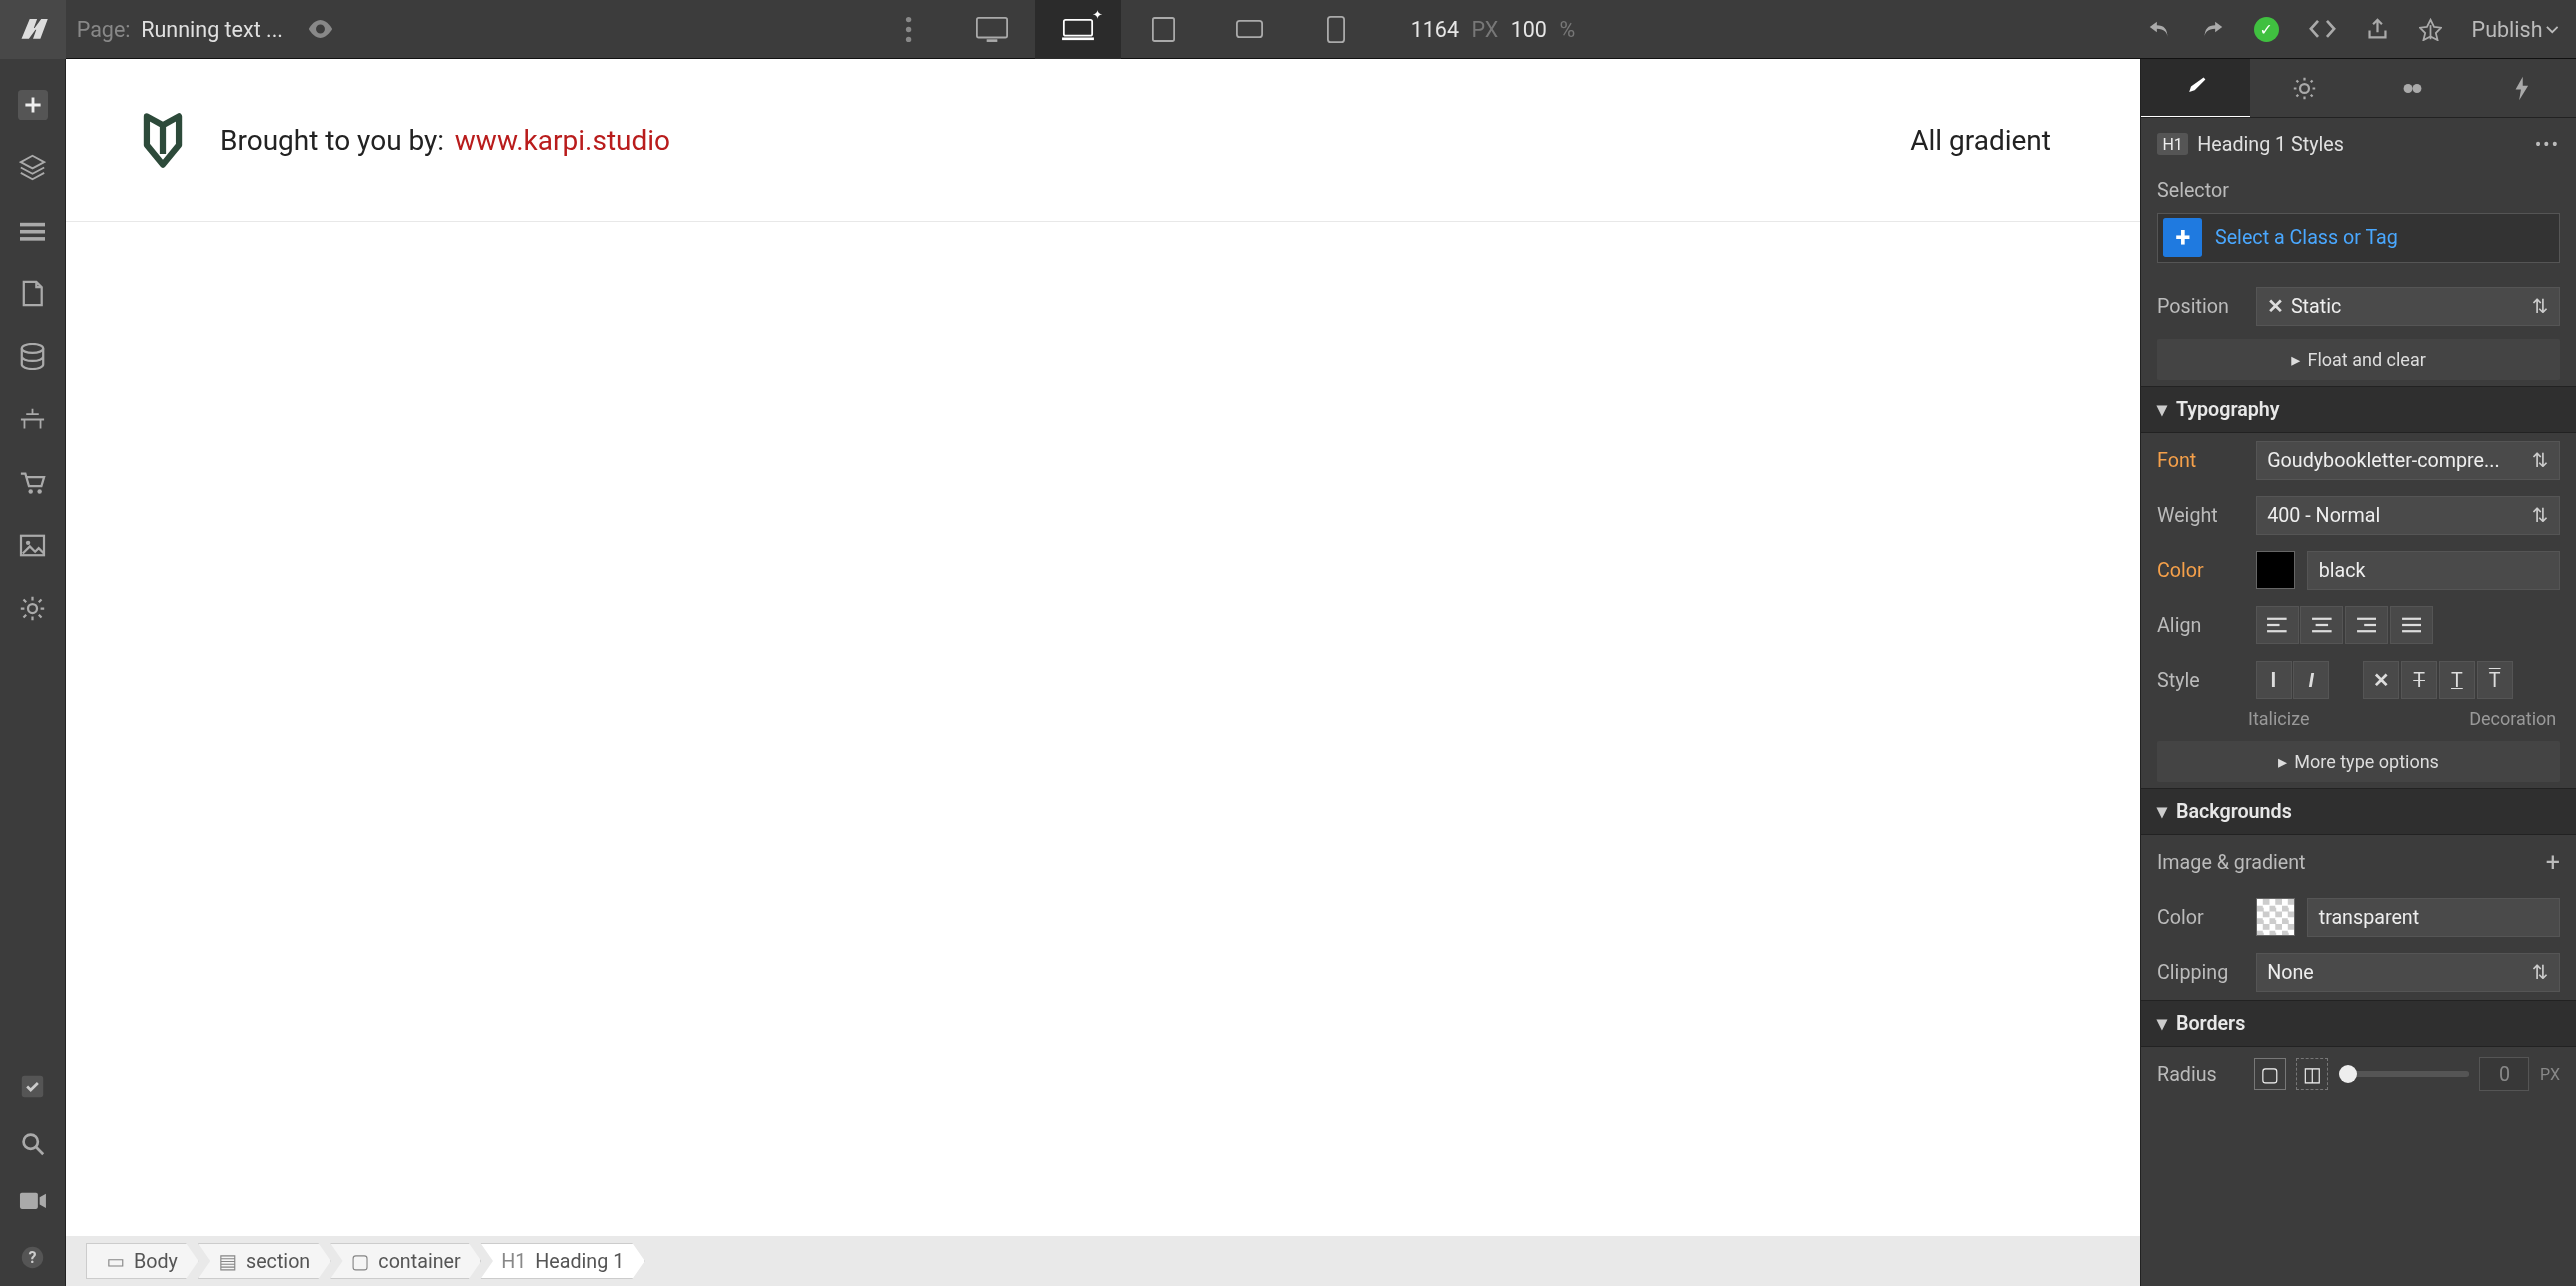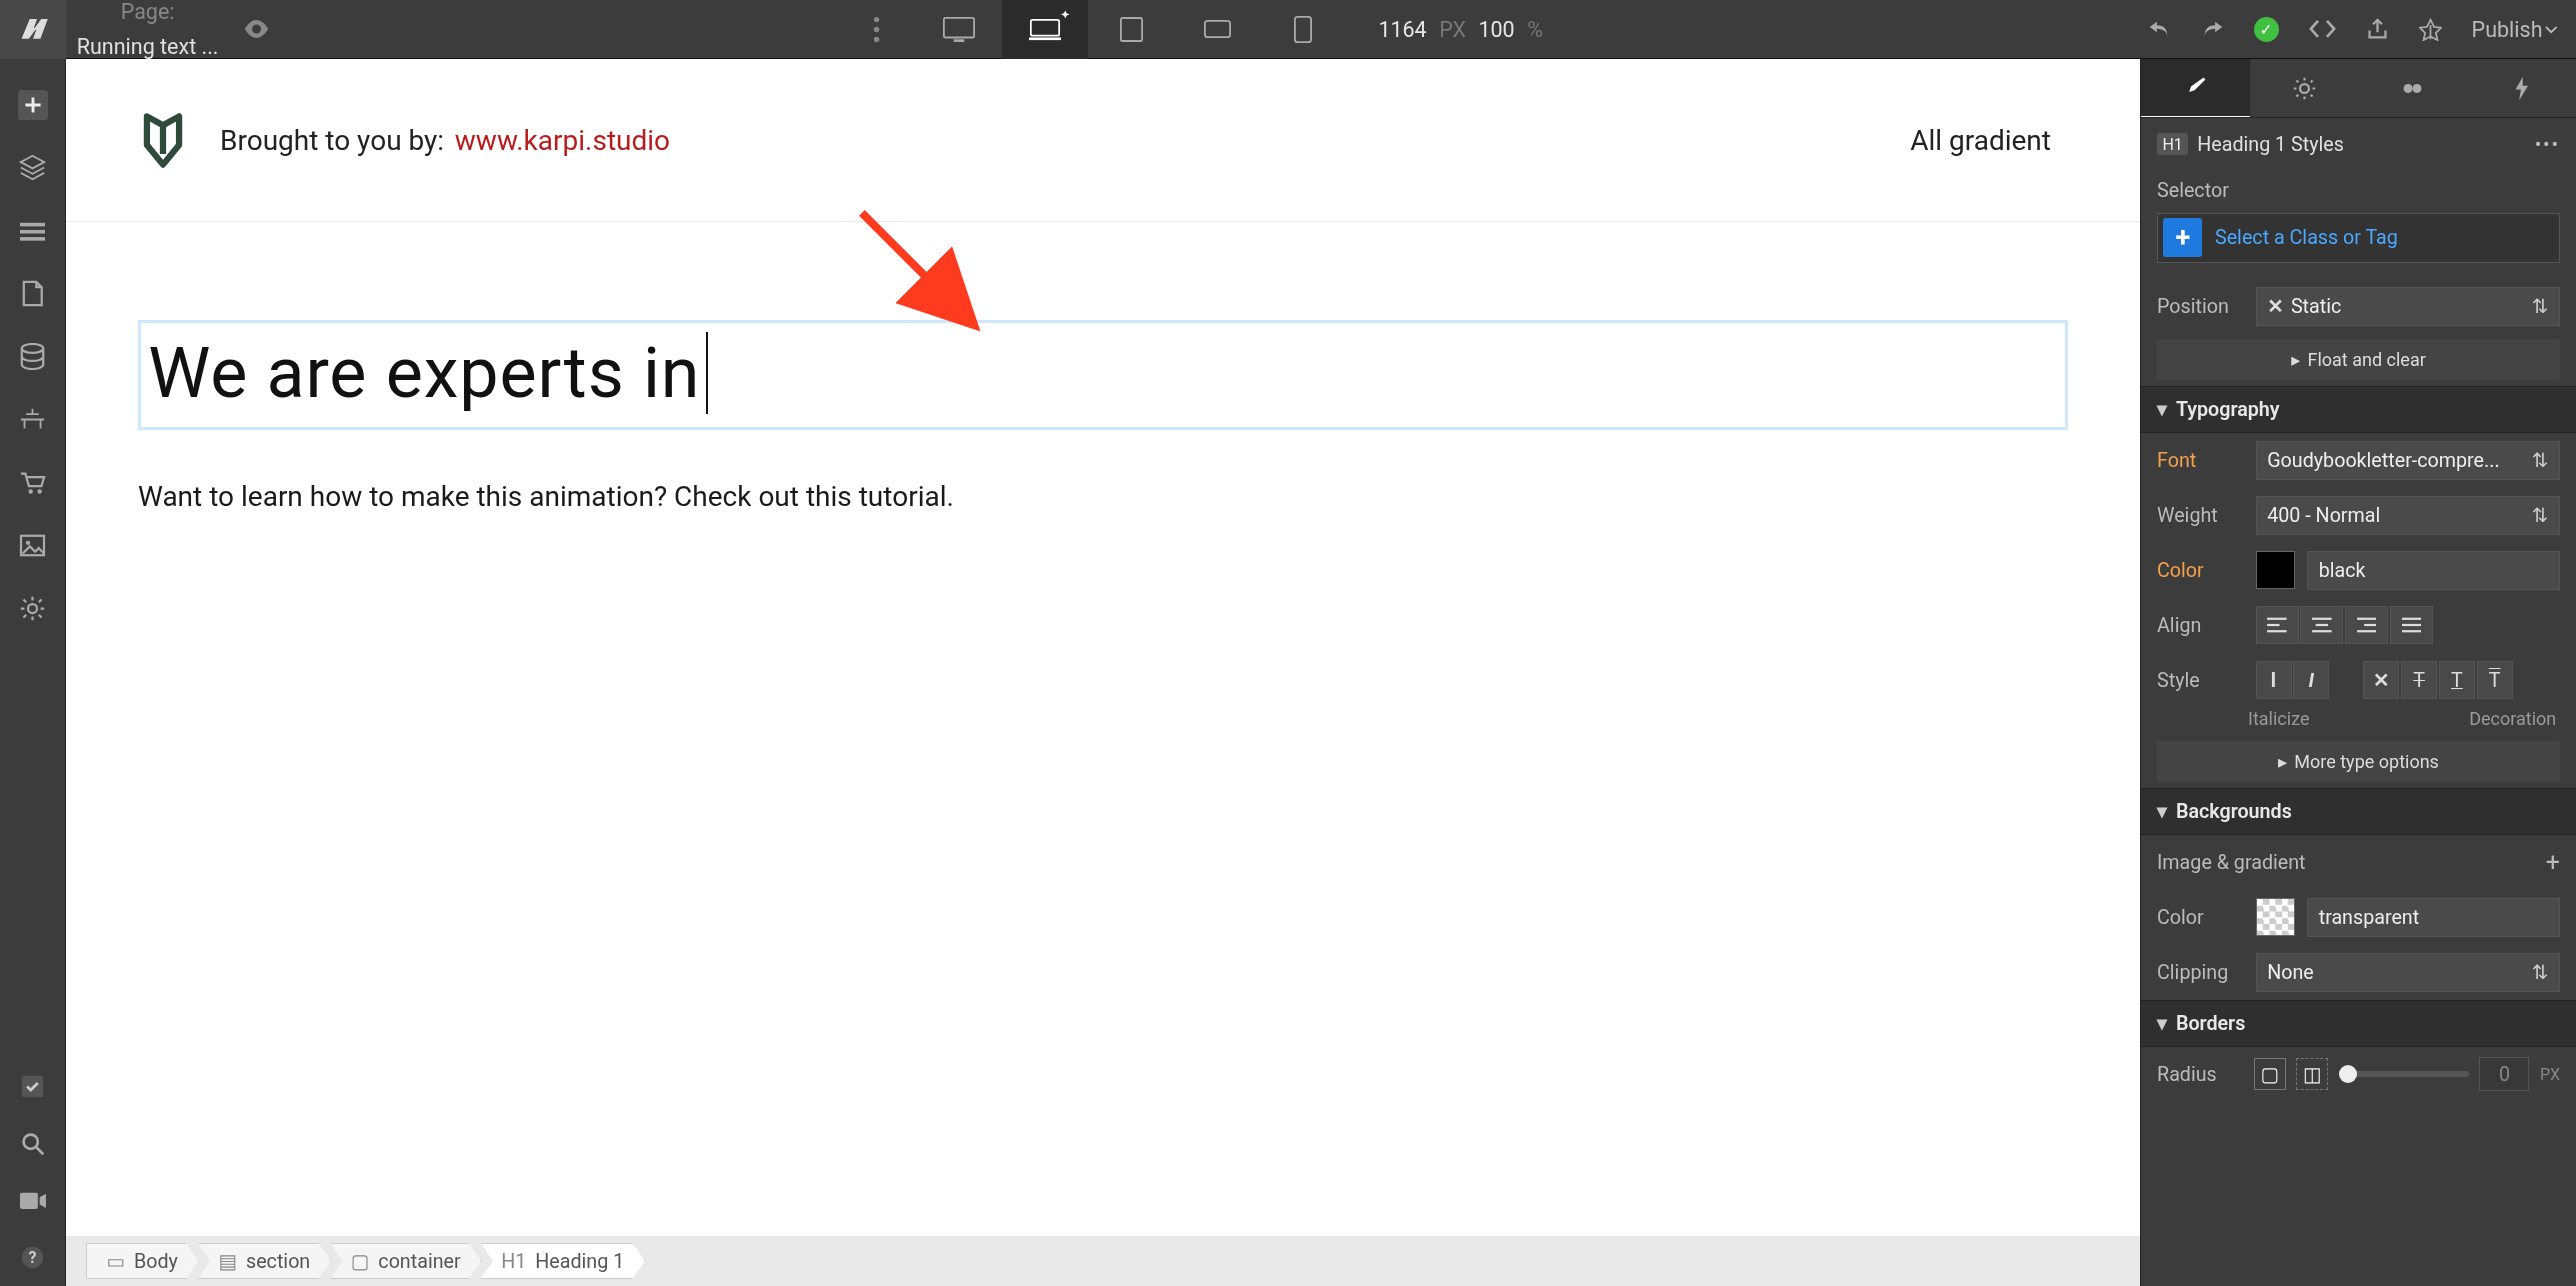--- a/index.html
+++ b/index.html
@@ -2,21 +2,21 @@
 <html style="font-size:14.3px"><head>
 <meta charset="utf-8">
 <style>
 * { margin:0; padding:0; box-sizing:border-box; font-family:-apple-system,BlinkMacSystemFont,"Segoe UI",Roboto,sans-serif; }
 body { background:#1a1a1a; width:2576px; height:1286px; overflow:hidden; transform-origin:top left; }
 .app { display:flex; flex-direction:column; width:100%; height:100%; }
 
 
 .topbar { height:59px; background:#3c3c3c; display:flex; align-items:center; color:#ccc; font-size:21.5px; border-bottom:0.9px solid #111; }
 .topbar .w-logo { width:66px; height:59px; display:flex; align-items:center; justify-content:center; background:#484848; }
-.topbar .page { display:flex; align-items:center; gap:10.7px; margin-left:10.7px;flex-direction:column; }
+.topbar .page { display:flex; align-items:center; gap:10.7px; margin-left:10.7px; }
 .topbar .page-label { color:#888; }
 .topbar .page-name { color:#e0e0e0; }
 .topbar .preview-eye { margin-left:25px; color:#888; }
 .topbar .center { display:flex; align-items:center; margin-left:auto; }
 .topbar .dots { color:#888; margin-right:36px; }
 .topbar .devices { display:flex; height:59px; }
 .topbar .device { width:86px; display:flex; align-items:center; justify-content:center; color:#999; }
 .topbar .device.active { background:#2b2b2b; color:#fff; position:relative; }
 .topbar .device.active .star { position:absolute; top:7.2px; right:18px; color:#fff; font-size:12.5px; }
 .topbar .canvas-size { margin-left:32px; display:flex; align-items:center; gap:12.5px; }
@@ -290,34 +290,20 @@
           <div class="site-header">
             <div class="site-logo">
               <svg width="50" height="63" viewBox="0 0 56 70">
                   <path d="M10 8 L28 18 L46 8 L46 40 L28 62 L10 40 Z M28 18 L28 50" fill="none" stroke="#2d4a3a" stroke-width="7" stroke-linejoin="round"></path>
                 </svg>
             </div>
             <span class="brought">Brought to you by:</span>
             <span class="site-link">www.karpi.studio</span>
             <span class="site-nav">All gradient</span>
           </div>
-          <div class="site-body">
-            <svg class="arrow" width="152" height="152" viewBox="0 0 170 170">
-                <defs>
-                  <marker id="ah" markerWidth="12" markerHeight="12" refX="8" refY="5" orient="auto">
-                    <path d="M0 0 L10 5 L0 10 Z" fill="#ff3b1f"></path>
-                  </marker>
-                </defs>
-                <line x1="20" y1="20" x2="140" y2="140" stroke="#ff3b1f" stroke-width="9" marker-end="url(#ah)"></line>
-              </svg>
-            <div class="h1-box">
-              <span class="h1-text"><span class="h1-caret">We are experts in </span></span>
-            </div>
-            <p class="para">Want to learn how to make this animation? Check out this tutorial.</p>
-          </div>
         </div>
       </div>
       <div class="breadcrumb">
         <div class="crumb">
             <span class="ic">▭</span>
             <span>Body</span>
           </div>
         <div class="crumb">
             <span class="ic">▤</span>
             <span>section</span>

